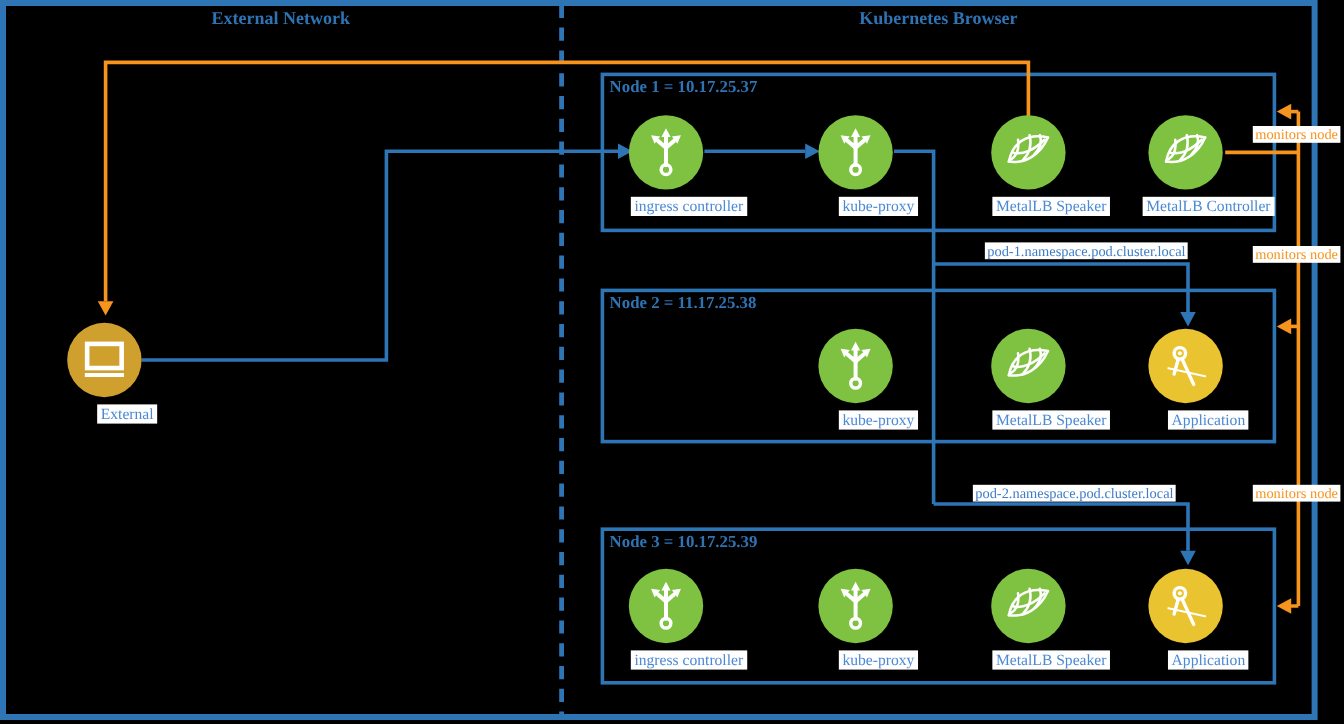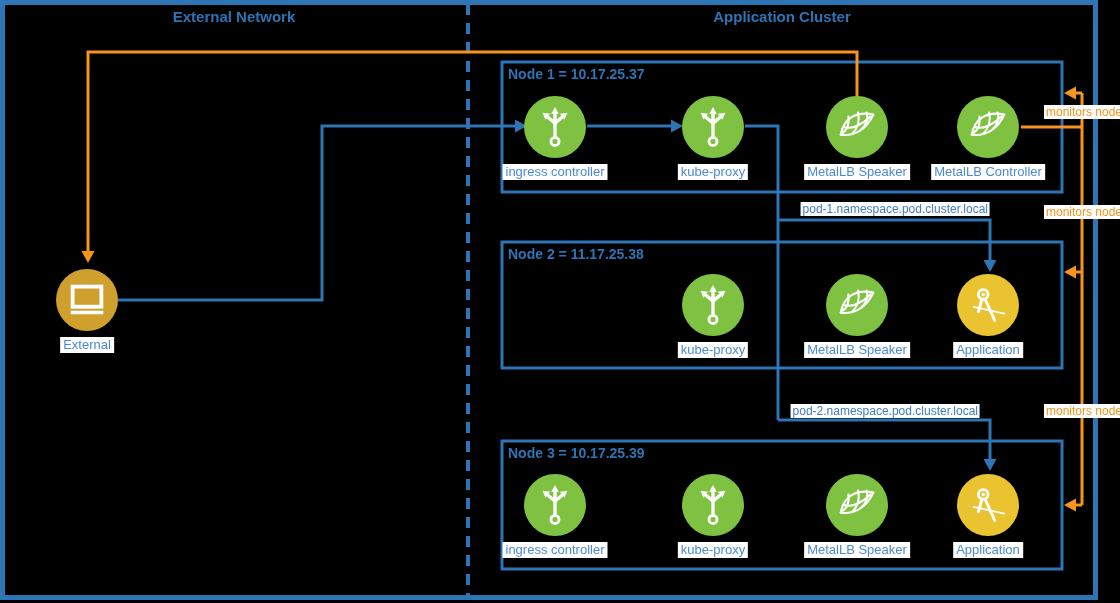--- a/index.html
+++ b/index.html
@@ -1,19 +1,19 @@
 <!DOCTYPE html>
 <html style="--background: #000000; --line-blue: #2E75B6; --title-blue: #2E74B5; --edge-blue: #3F7CC7; --icon-label-blue: #4C89D4; --orange: #F7941D; --green: #7FC241; --yellow: #E9C330; --gold: #CFA02E; --label-bg: #FFFFFF;"><head>
 <meta charset="utf-8">
 <style>
   html,body{margin:0;padding:0;background:#000;}
   .stage{
     position:relative;width:1120px;height:603px;overflow:hidden;
     background:var(--background,#000);
-    font-family:Liberation Sans, sans-serif;
+    font-family:Liberation Serif, serif;
   }
   .stage svg.wires{position:absolute;left:0;top:0;}
   .stroke-blue{stroke:var(--line-blue);fill:none;}
   .stroke-orange{stroke:var(--orange);fill:none;}
   .fill-blue{fill:var(--line-blue);stroke:none;}
   .fill-orange{fill:var(--orange);stroke:none;}
 
   .region-header{
     position:absolute;transform:translateX(-50%);
     font-size:15px;font-weight:bold;color:var(--title-blue);white-space:nowrap;
@@ -23,21 +23,21 @@
   }
   .lbl{
     position:absolute;font-size:12px;line-height:14px;white-space:nowrap;
     background:var(--label-bg);color:var(--edge-blue);padding:0 2px;
   }
   .lbl.center{transform:translateX(-50%);text-align:center;}
   .lbl.rightend{transform:translateX(-100%);}
   .lbl.orange{color:var(--orange);}
   .icon-lbl{
     position:absolute;transform:translateX(-50%);font-size:13px;line-height:16px;
-    white-space:nowrap;background:var(--label-bg);color:var(--icon-label-blue);padding:0 3px;
+    white-space:nowrap;background:var(--label-bg);color:var(--icon-label-blue);padding:0 3px;margin-left:19px;
   }
   .icon{
     position:absolute;width:62px;height:62px;border-radius:50%;
     display:flex;align-items:center;justify-content:center;
   }
   .icon svg{width:46px;height:46px;display:block;}
   .icon.green{background:var(--green);}
   .icon.yellow{background:var(--yellow);}
   .icon.gold{background:var(--gold);}
 </style>
@@ -133,21 +133,21 @@
       <path d="M1082 93 H1075" class="stroke-orange" stroke-width="3"></path>
       <polygon points="1064,93 1076,86.5 1076,99.5" class="fill-orange"></polygon>
       <path d="M1082 272 H1075" class="stroke-orange" stroke-width="3"></path>
       <polygon points="1064,272 1076,265.5 1076,278.5" class="fill-orange"></polygon>
       <path d="M1082 505 H1075" class="stroke-orange" stroke-width="3"></path>
       <polygon points="1064,505 1076,498.5 1076,511.5" class="fill-orange"></polygon>
     </g>
   </svg>
 
   <div class="region-header" style="left:234px;top:8px">External Network</div>
-  <div class="region-header" style="left:782px;top:8px">Application Cluster</div>
+  <div class="region-header" style="left:782px;top:8px">Kubernetes Browser</div>
 
   <div class="node-title" style="left:508px;top:66px">Node 1 = 10.17.25.37</div>
   <div class="node-title" style="left:508px;top:246px">Node 2 = 11.17.25.38</div>
   <div class="node-title" style="left:508px;top:445px">Node 3 = 10.17.25.39</div>
 
   <div class="icon gold" style="left:56px;top:269px">
     <svg>
         <use href="#sym-monitor"></use>
       </svg>
   </div>

